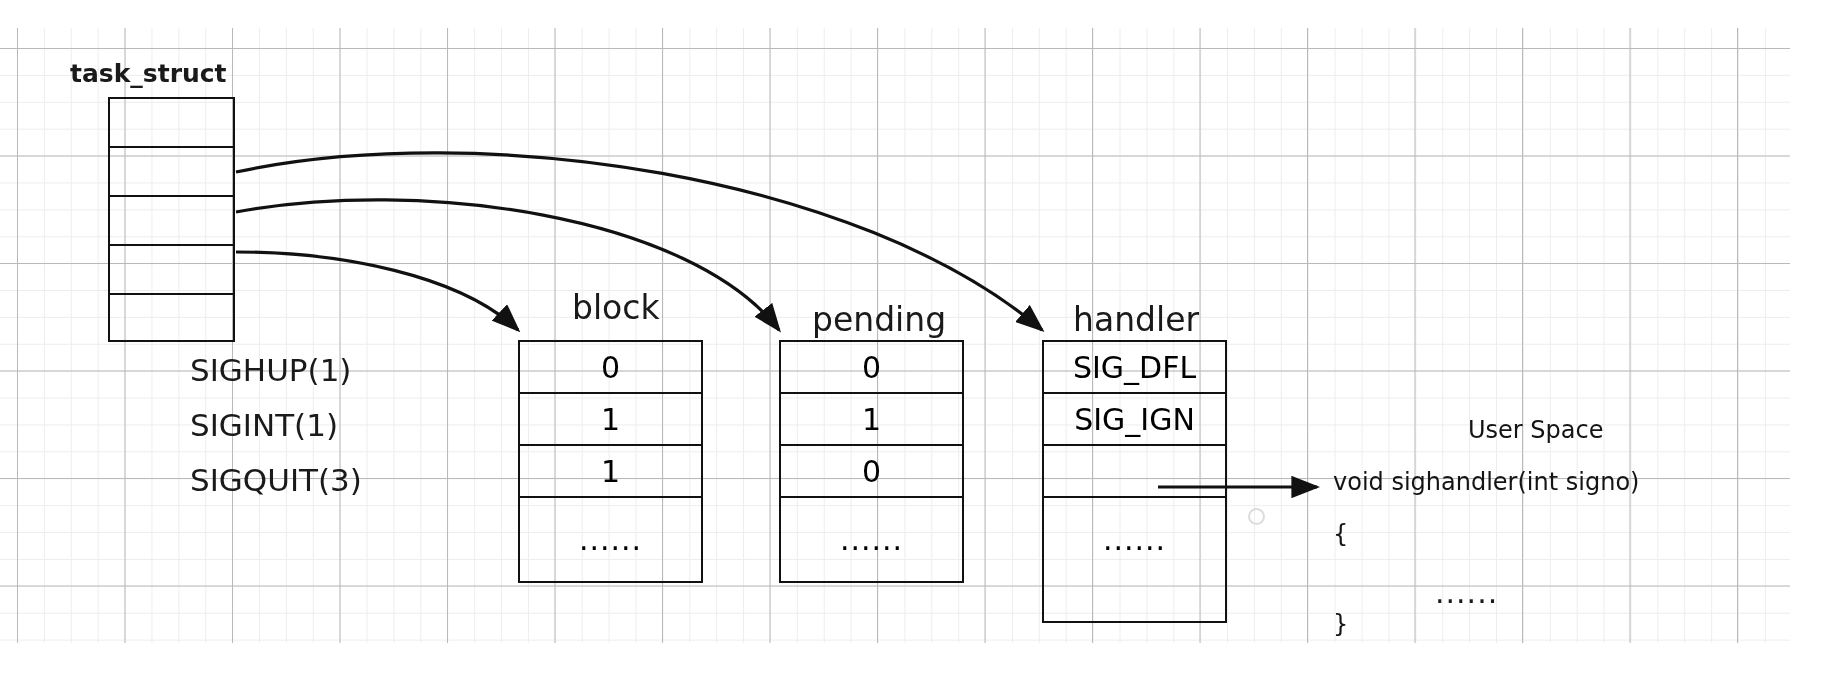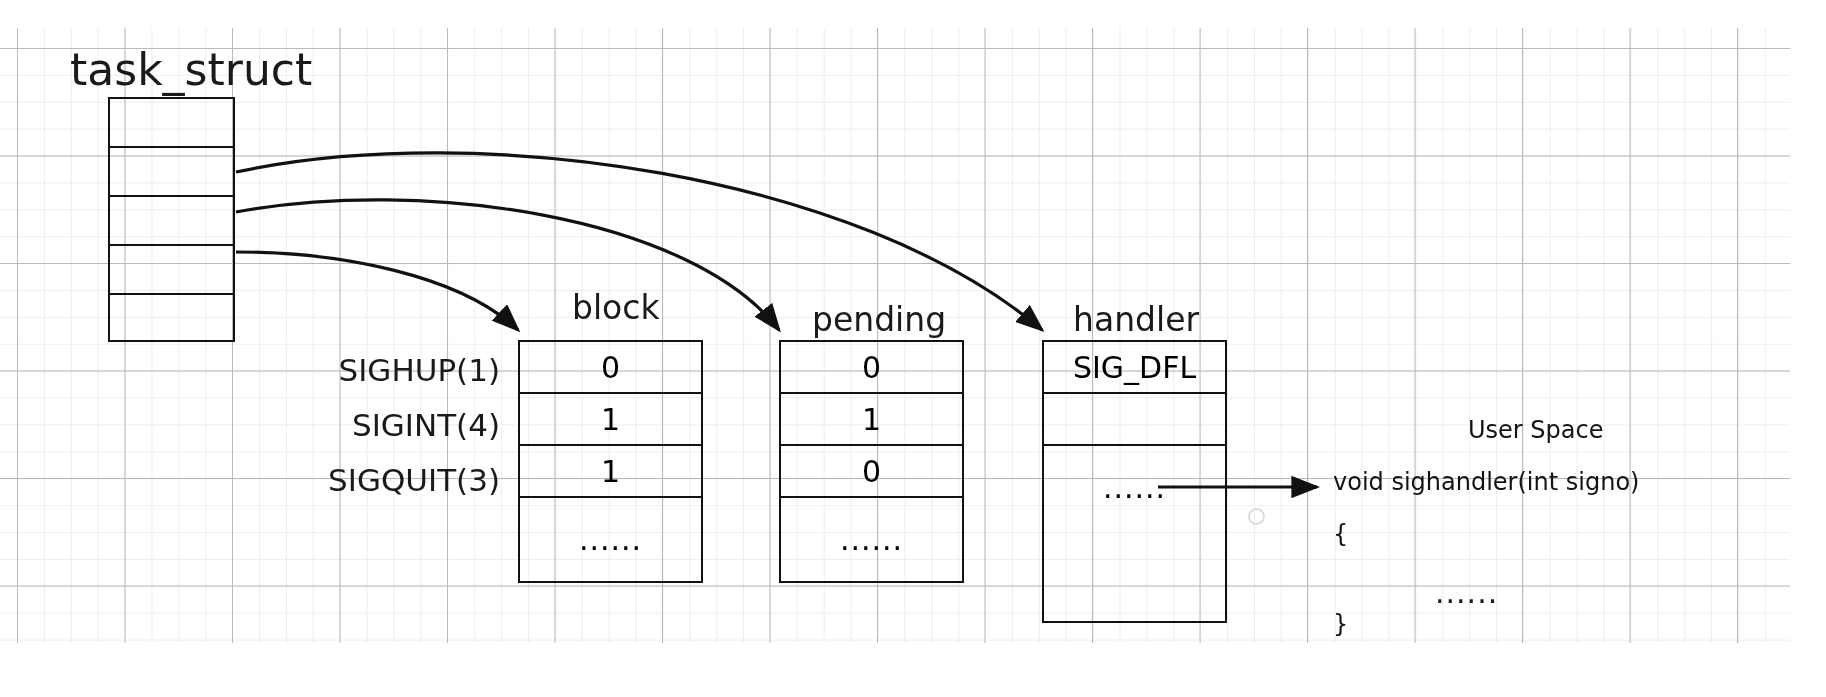--- a/index.html
+++ b/index.html
@@ -47,26 +47,26 @@
     pointer-events: none;
   }
   .label {
     position: absolute;
     font-family: "DejaVu Sans", sans-serif;
     color: #1a1a1a;
     white-space: nowrap;
     line-height: 1;
   }
   .hdr-label {
-    font-size: 44px;
-    font-weight: 400;
+    font-size: 25px;
+    font-weight: 700;
+    margin-top: 13px;
   }
   .sig-label {
     font-size: 31px;
-    text-align: right;
   }
   .cell-text {
     font-size: 30px;
   }
   .code-text {
     font-size: 24px;
     color: #141414;
   }
   .dots {
     font-size: 30px;
@@ -149,21 +149,21 @@
 
   <div id="task-struct-box">
     <div class="ts-row"></div>
     <div class="ts-row"></div>
     <div class="ts-row"></div>
     <div class="ts-row"></div>
     <div class="ts-row last"></div>
   </div>
 
   <div class="label sig-label" style="left:190px; top:355px; width:310px;">SIGHUP(1)</div>
-  <div class="label sig-label" style="left:190px; top:410px; width:310px;">SIGINT(4)</div>
+  <div class="label sig-label" style="left:190px; top:410px; width:310px;">SIGINT(1)</div>
   <div class="label sig-label" style="left:190px; top:465px; width:310px;">SIGQUIT(3)</div>
 
   <div class="col-title" style="left:572px; top:288px;">block</div>
   <div class="sig-table" style="left:518px; top:340px; width:185px; height:243px;">
     <div class="row">
       <span class="cell-text">0</span>
     </div>
     <div class="row">
       <span class="cell-text">1</span>
     </div>
@@ -190,20 +190,23 @@
       <span class="dots">......</span>
     </div>
   </div>
 
   <div class="col-title" style="left:1073px; top:300px;">handler</div>
   <div class="sig-table" style="left:1042px; top:340px; width:185px; height:283px;">
     <div class="row">
       <span class="cell-text">SIG_DFL</span>
     </div>
     <div class="row">
+      <span class="cell-text">SIG_IGN</span>
+    </div>
+    <div class="row">
       <span class="cell-text"></span>
     </div>
     <div class="row tall">
       <span class="dots">......</span>
     </div>
   </div>
 
   <div class="circle-mark" style="left:1248px; top:508px;"></div>
 
   <div class="label code-text" style="left:1468px; top:418px;">User Space</div>

